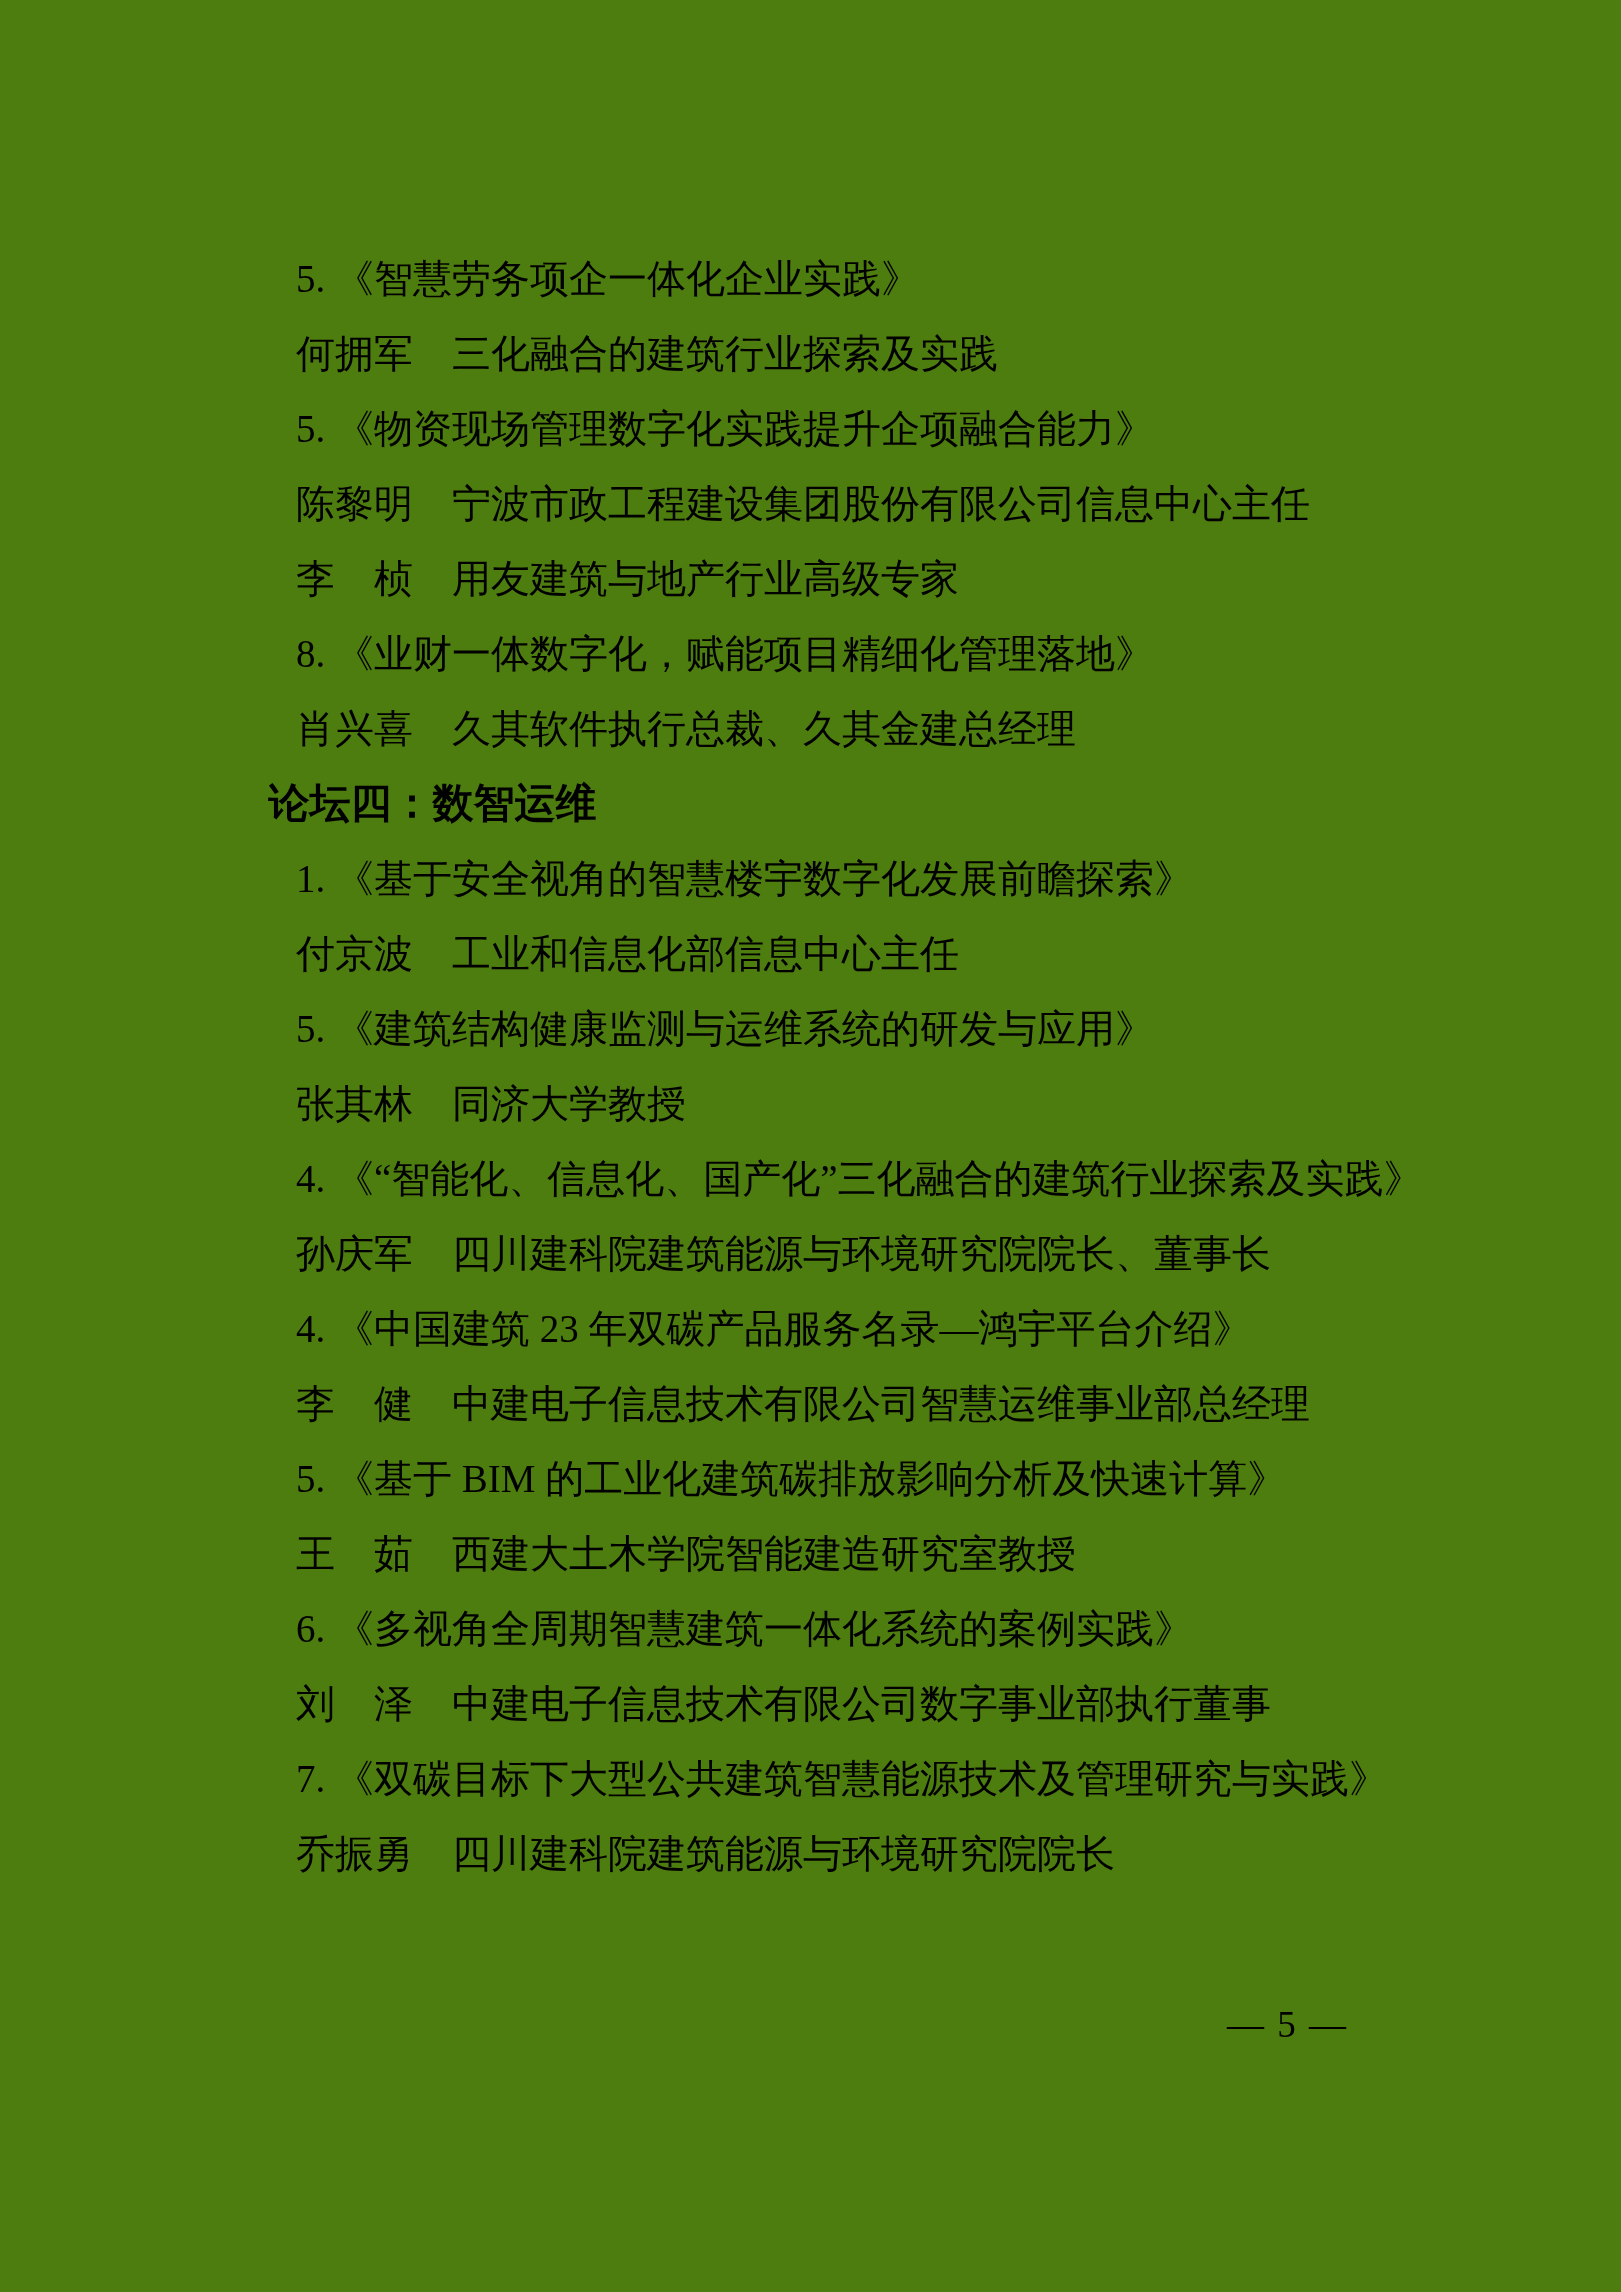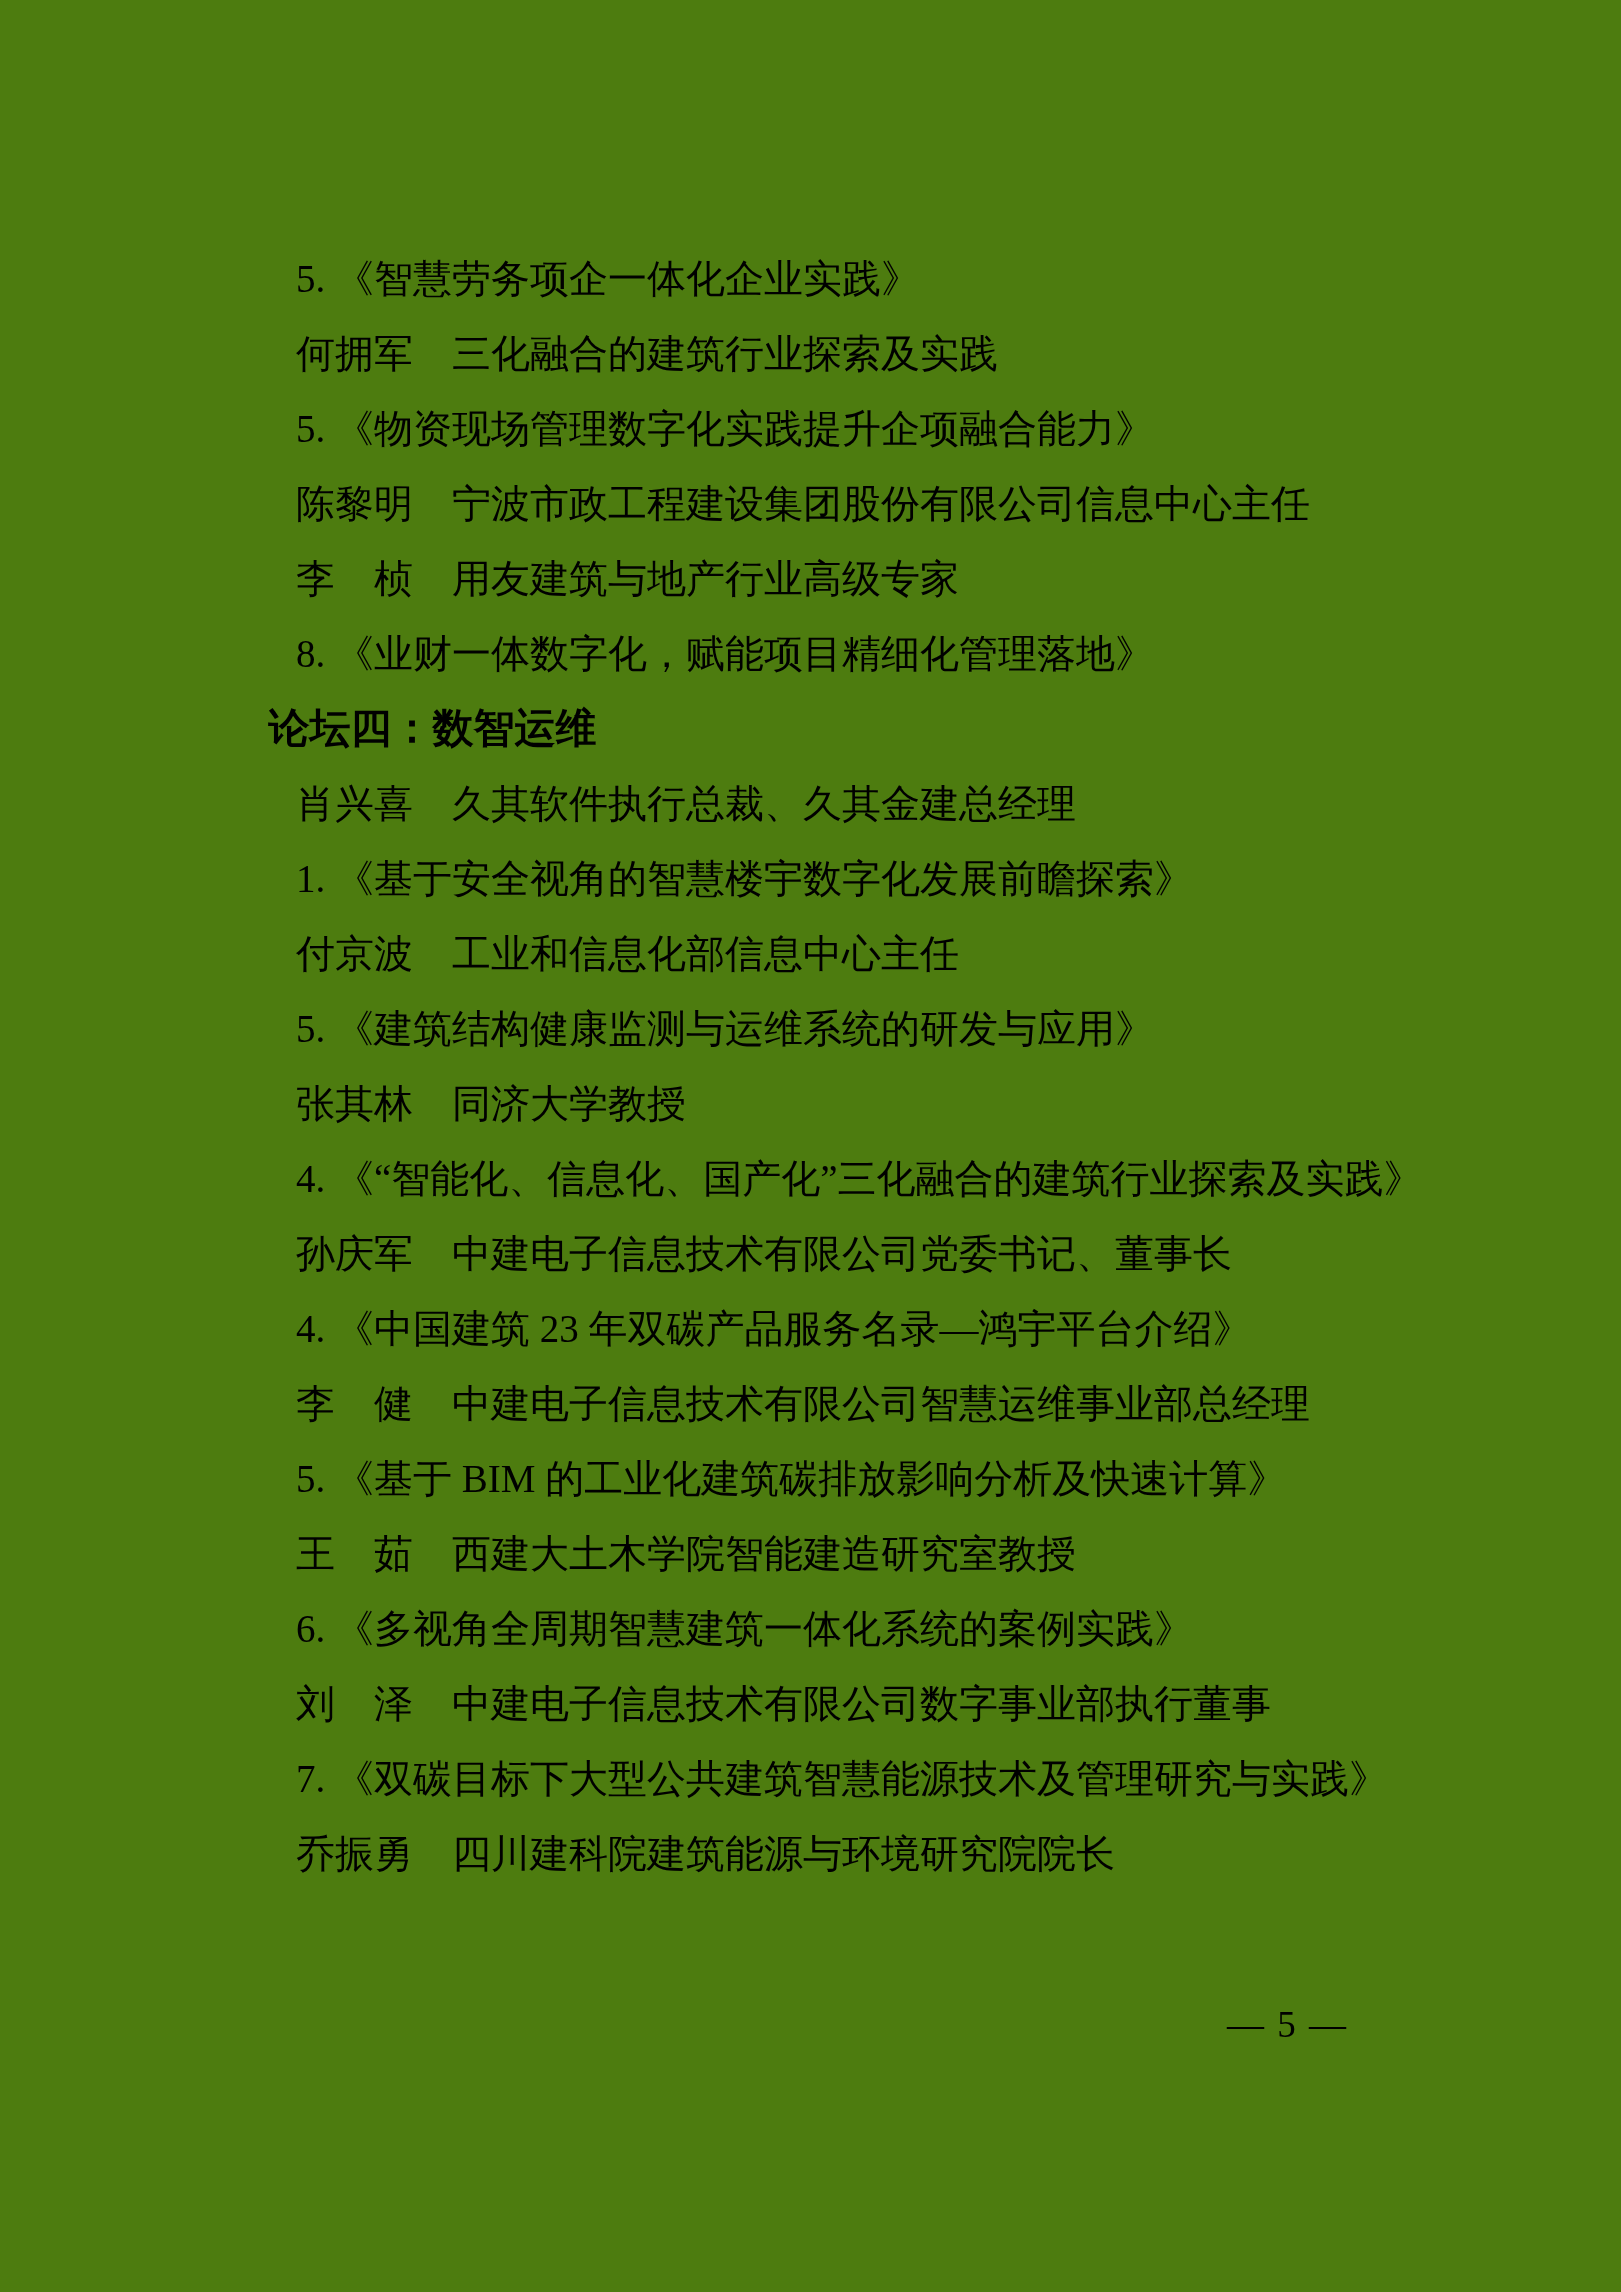--- a/index.html
+++ b/index.html
@@ -53,28 +53,28 @@
 <body>
 
 <div class="doc-page">
   <div class="doc-content">
     <div class="line">5. 《智慧劳务项企一体化企业实践》</div>
     <div class="line">何拥军　三化融合的建筑行业探索及实践</div>
     <div class="line">5. 《物资现场管理数字化实践提升企项融合能力》</div>
     <div class="line">陈黎明　宁波市政工程建设集团股份有限公司信息中心主任</div>
     <div class="line">李　桢　用友建筑与地产行业高级专家</div>
     <div class="line">8. 《业财一体数字化，赋能项目精细化管理落地》</div>
+    <div class="line">肖兴喜　久其软件执行总裁、久其金建总经理</div>
     <div class="line heading">论坛四：数智运维</div>
-    <div class="line">肖兴喜　久其软件执行总裁、久其金建总经理</div>
     <div class="line">1. 《基于安全视角的智慧楼宇数字化发展前瞻探索》</div>
     <div class="line">付京波　工业和信息化部信息中心主任</div>
     <div class="line">5. 《建筑结构健康监测与运维系统的研发与应用》</div>
     <div class="line">张其林　同济大学教授</div>
     <div class="line">4. 《“智能化、信息化、国产化”三化融合的建筑行业探索及实践》</div>
-    <div class="line">孙庆军　中建电子信息技术有限公司党委书记、董事长</div>
+    <div class="line">孙庆军　四川建科院建筑能源与环境研究院院长、董事长</div>
     <div class="line">4. 《中国建筑 23 年双碳产品服务名录—鸿宇平台介绍》</div>
     <div class="line">李　健　中建电子信息技术有限公司智慧运维事业部总经理</div>
     <div class="line">5. 《基于 BIM 的工业化建筑碳排放影响分析及快速计算》</div>
     <div class="line">王　茹　西建大土木学院智能建造研究室教授</div>
     <div class="line">6. 《多视角全周期智慧建筑一体化系统的案例实践》</div>
     <div class="line">刘　泽　中建电子信息技术有限公司数字事业部执行董事</div>
     <div class="line">7. 《双碳目标下大型公共建筑智慧能源技术及管理研究与实践》</div>
     <div class="line">乔振勇　四川建科院建筑能源与环境研究院院长</div>
   </div>
   <div class="page-number">— 5 —</div>

